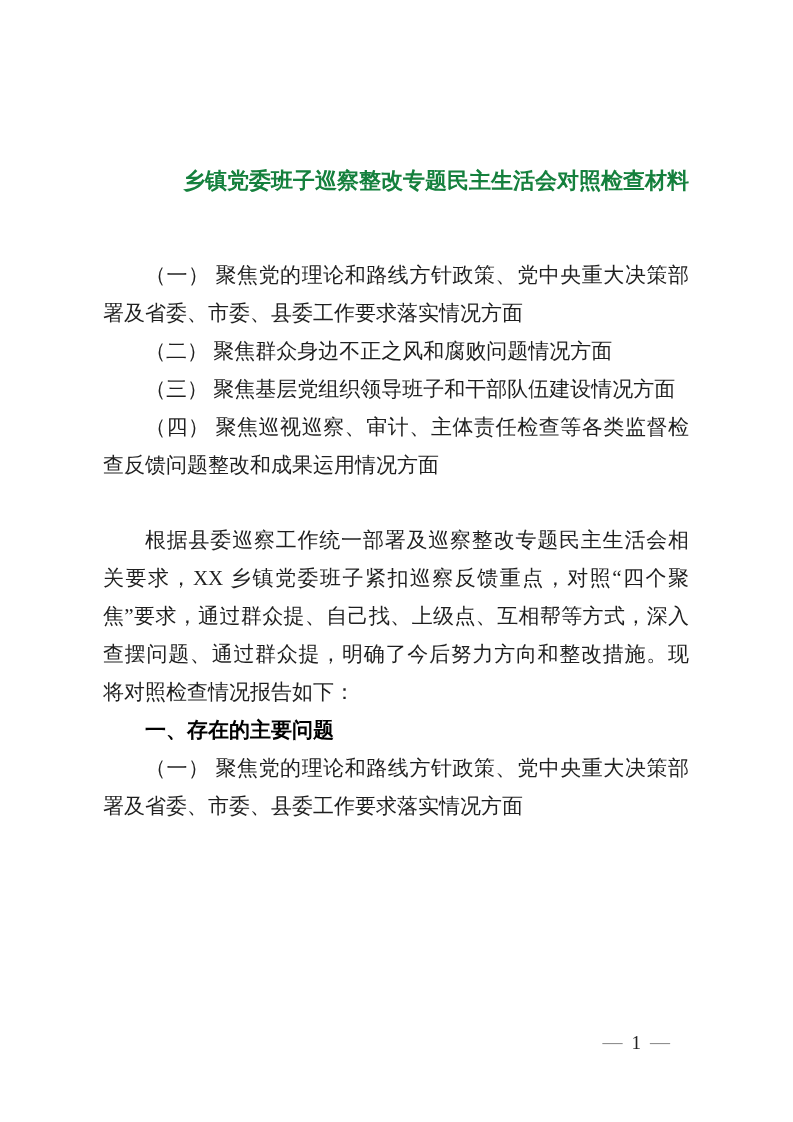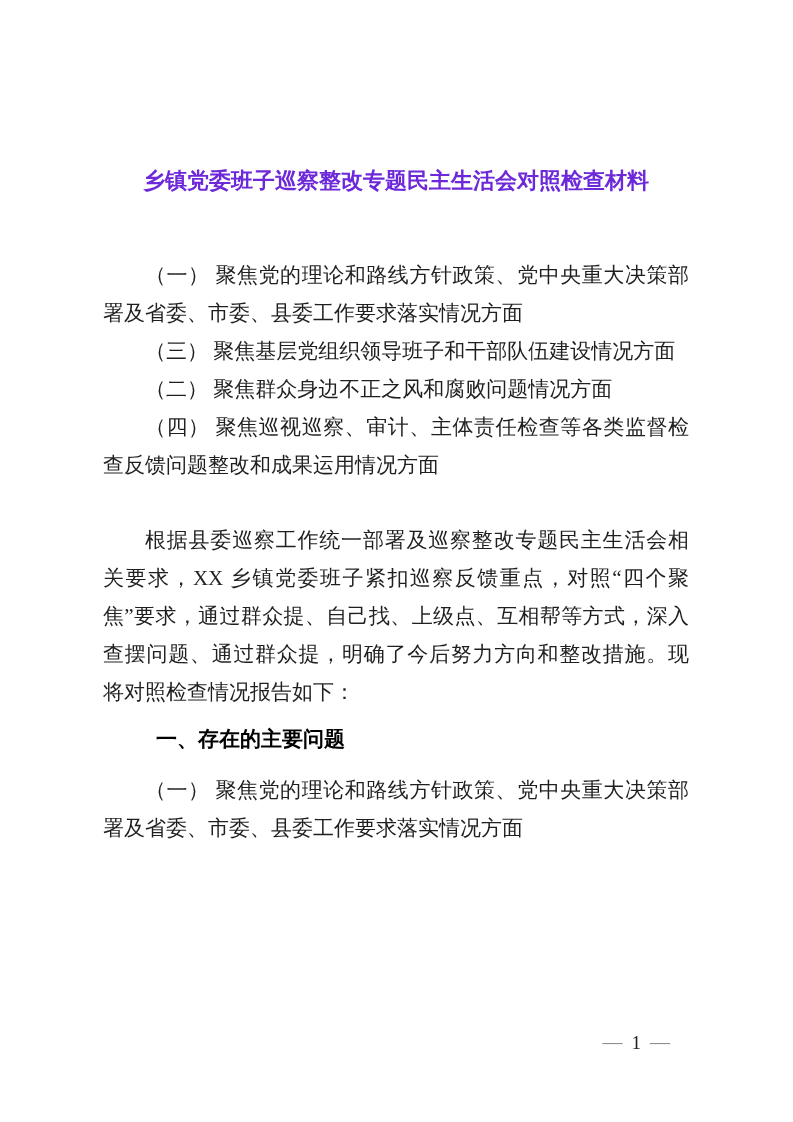--- a/index.html
+++ b/index.html
@@ -23,42 +23,42 @@
     top: 167px;
     width: 586px;
   }
   .doc-title {
     margin: 0 0 61px 0;
     font-family: "Liberation Sans", sans-serif;
     font-weight: bold;
     font-size: 22px;
     line-height: 28px;
     letter-spacing: 0px;
-    color: #6d28d9;
-    text-align: center;
+    color: #15803d;
+    text-align: right;
     white-space: nowrap;
   }
   .focus-list {
     margin: 0 0 37px 0;
   }
   .focus-list p,
   .body-para,
   .sub-heading {
     margin: 0;
     font-size: 21px;
     line-height: 38px;
     text-align: justify;
     text-justify: inter-ideograph;
     text-indent: 2em;
     font-weight: normal;
     color: #1f1f1f;
   }
   .section-heading {
-    margin: 11px;
-    font-family: Liberation Mono, monospace;
+    margin: 0;
+    font-family: Liberation Sans, sans-serif;
     font-weight: bold;
     font-size: 21px;
     line-height: 38px;
     text-indent: 2em;
     color: #000000;
   }
   .page-number {
     position: absolute;
     top: 1031px;
     right: 123px;
@@ -79,22 +79,22 @@
 </head>
 <body>
 
 <div class="page">
   <div class="content">
 
     <h1 class="doc-title">乡镇党委班子巡察整改专题民主生活会对照检查材料</h1>
 
     <div class="focus-list">
       <p>（一） 聚焦党的理论和路线方针政策、党中央重大决策部署及省委、市委、县委工作要求落实情况方面</p>
+      <p>（二） 聚焦群众身边不正之风和腐败问题情况方面</p>
       <p>（三） 聚焦基层党组织领导班子和干部队伍建设情况方面</p>
-      <p>（二） 聚焦群众身边不正之风和腐败问题情况方面</p>
       <p>（四） 聚焦巡视巡察、审计、主体责任检查等各类监督检查反馈问题整改和成果运用情况方面</p>
     </div>
 
     <p class="body-para">根据县委巡察工作统一部署及巡察整改专题民主生活会相关要求，XX 乡镇党委班子紧扣巡察反馈重点，对照“四个聚焦”要求，通过群众提、自己找、上级点、互相帮等方式，深入查摆问题、通过群众提，明确了今后努力方向和整改措施。现将对照检查情况报告如下：</p>
 
     <h2 class="section-heading">一、存在的主要问题</h2>
 
     <p class="sub-heading">（一） 聚焦党的理论和路线方针政策、党中央重大决策部署及省委、市委、县委工作要求落实情况方面</p>
 
 

